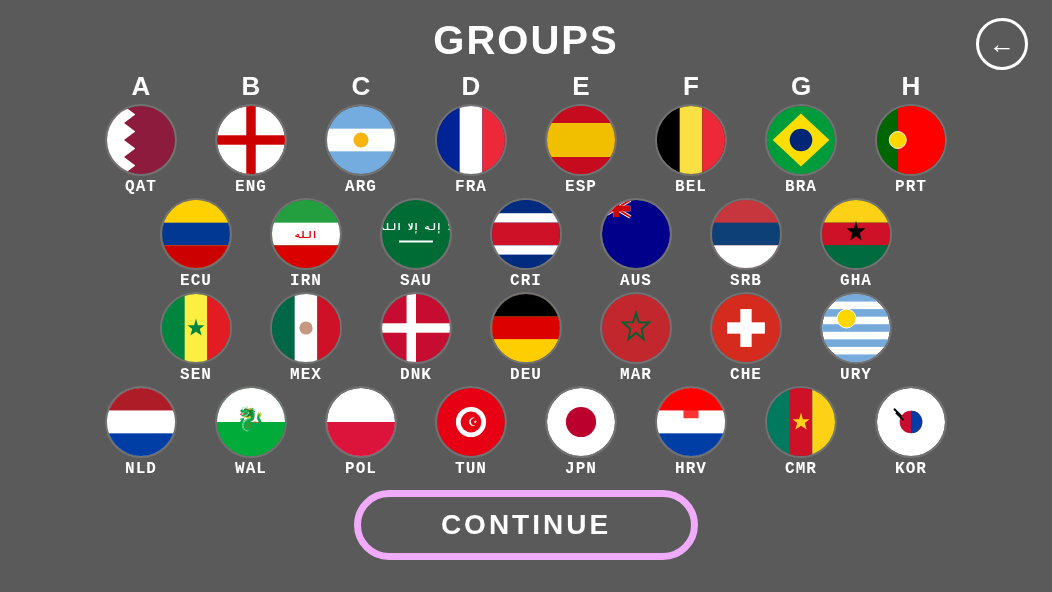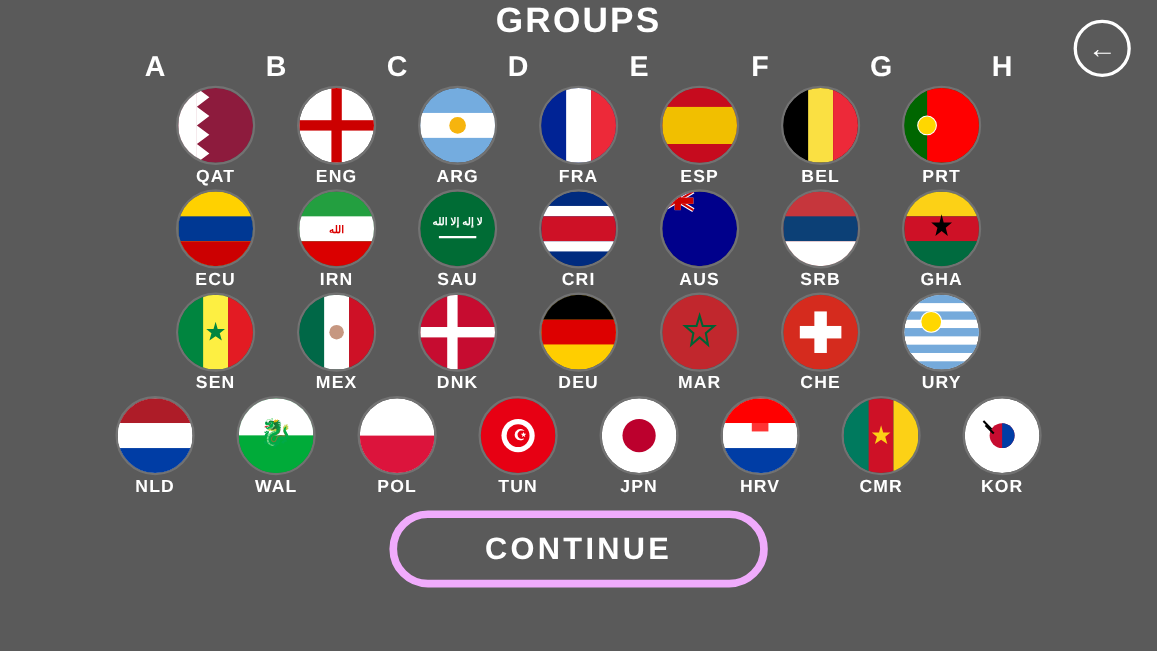--- a/index.html
+++ b/index.html
@@ -10,21 +10,22 @@
       font-family: Arial Black, Arial, sans-serif;
       font-weight: 900;
       display: flex;
       flex-direction: column;
       align-items: center;
       overflow: hidden;
       position: relative;
     }
     #page-title {
       color: white;
-      font-size: 32px;
+      font-size: 40px;
+      margin-top: 18px;
       letter-spacing: 2px;
     }
     .groups-header {
       display: flex;
       justify-content: center;
       gap: 0;
       margin-top: 8px;
     }
     .col-header {
       width: 110px;
@@ -43,20 +44,21 @@
       display: flex;
       justify-content: center;
       gap: 0;
     }
     .team-cell {
       width: 110px;
       display: flex;
       flex-direction: column;
       align-items: center;
       margin-bottom: 2px;
+      font-family: Liberation Mono, monospace;
     }
     .flag-circle {
       width: 72px;
       height: 72px;
       border-radius: 50%;
       overflow: hidden;
       display: flex;
       align-items: center;
       justify-content: center;
       font-size: 40px;
@@ -175,20 +177,30 @@
             <rect x="0" y="0" width="24" height="72" fill="#000"></rect>
             <rect x="24" y="0" width="24" height="72" fill="#FAE042"></rect>
             <rect x="48" y="0" width="24" height="72" fill="#ED2939"></rect>
           </svg>
         </div>
         <div class="team-label">BEL</div>
       </div>
       <div class="team-cell">
         <div class="flag-circle">
           <svg viewBox="0 0 72 72" xmlns="http://www.w3.org/2000/svg">
+            <circle cx="36" cy="36" r="36" fill="#009c3b"></circle>
+            <polygon points="36,8 66,36 36,64 6,36" fill="#FEDD00"></polygon>
+            <circle cx="36" cy="36" r="12" fill="#002776"></circle>
+          </svg>
+        </div>
+        <div class="team-label">BRA</div>
+      </div>
+      <div class="team-cell">
+        <div class="flag-circle">
+          <svg viewBox="0 0 72 72" xmlns="http://www.w3.org/2000/svg">
             <circle cx="36" cy="36" r="36" fill="#006600"></circle>
             <rect x="22" y="0" width="50" height="72" fill="#FF0000"></rect>
             <rect x="0" y="0" width="22" height="72" fill="#006600"></rect>
             <circle cx="22" cy="36" r="9" fill="#FFD700" stroke="white" stroke-width="1"></circle>
           </svg>
         </div>
         <div class="team-label">PRT</div>
       </div>
     </div>
     <div class="groups-row">

